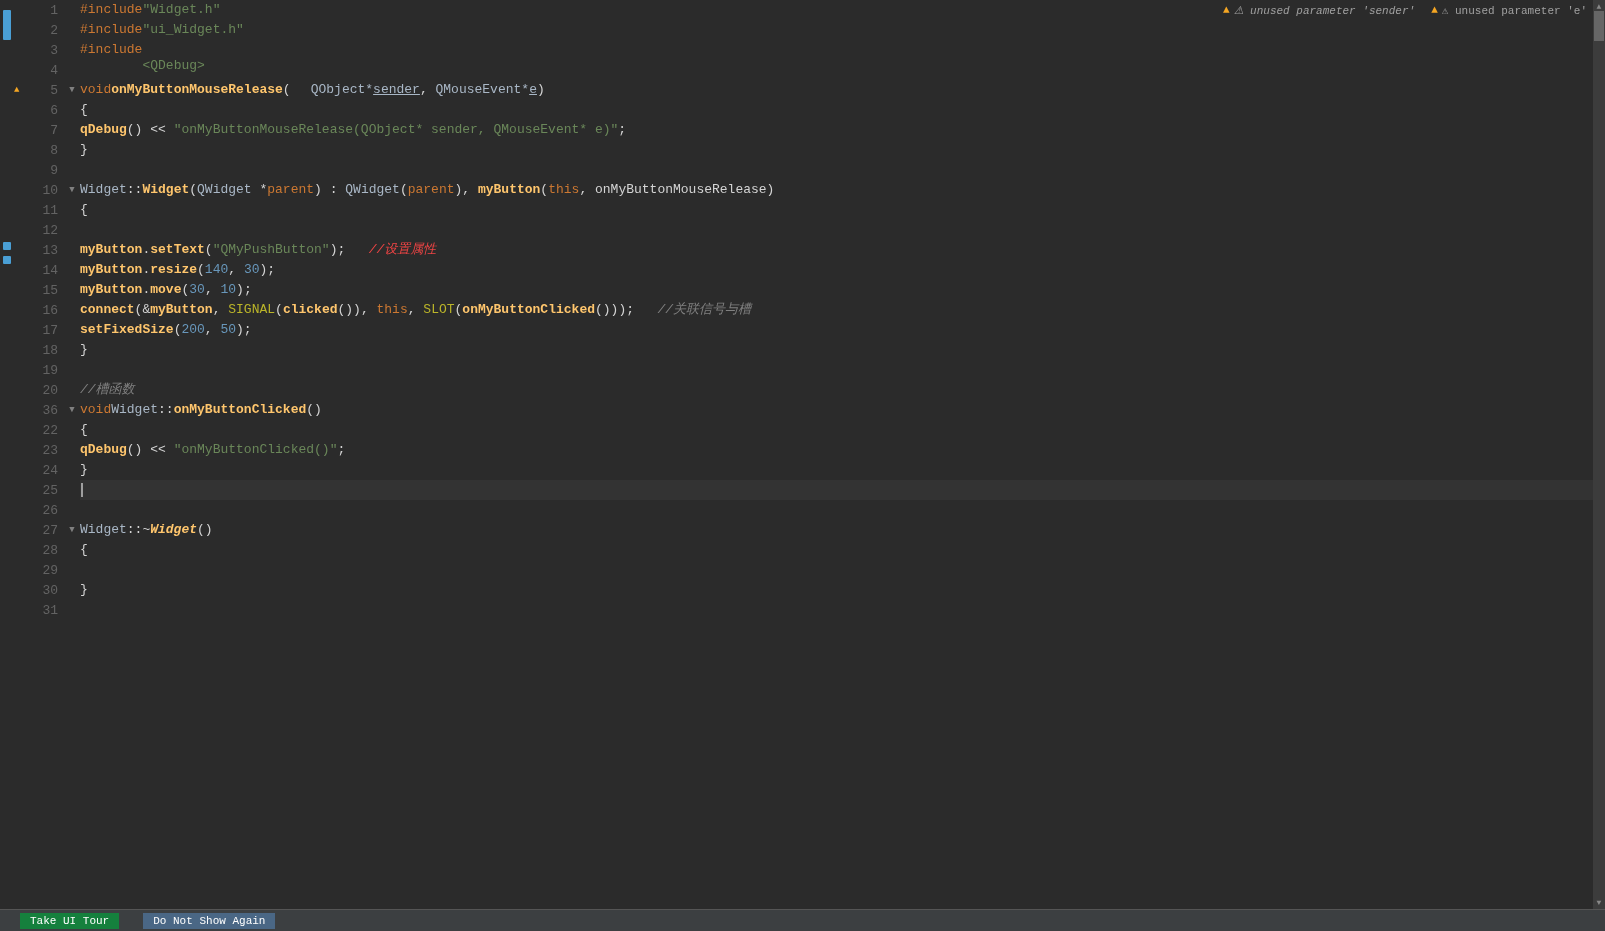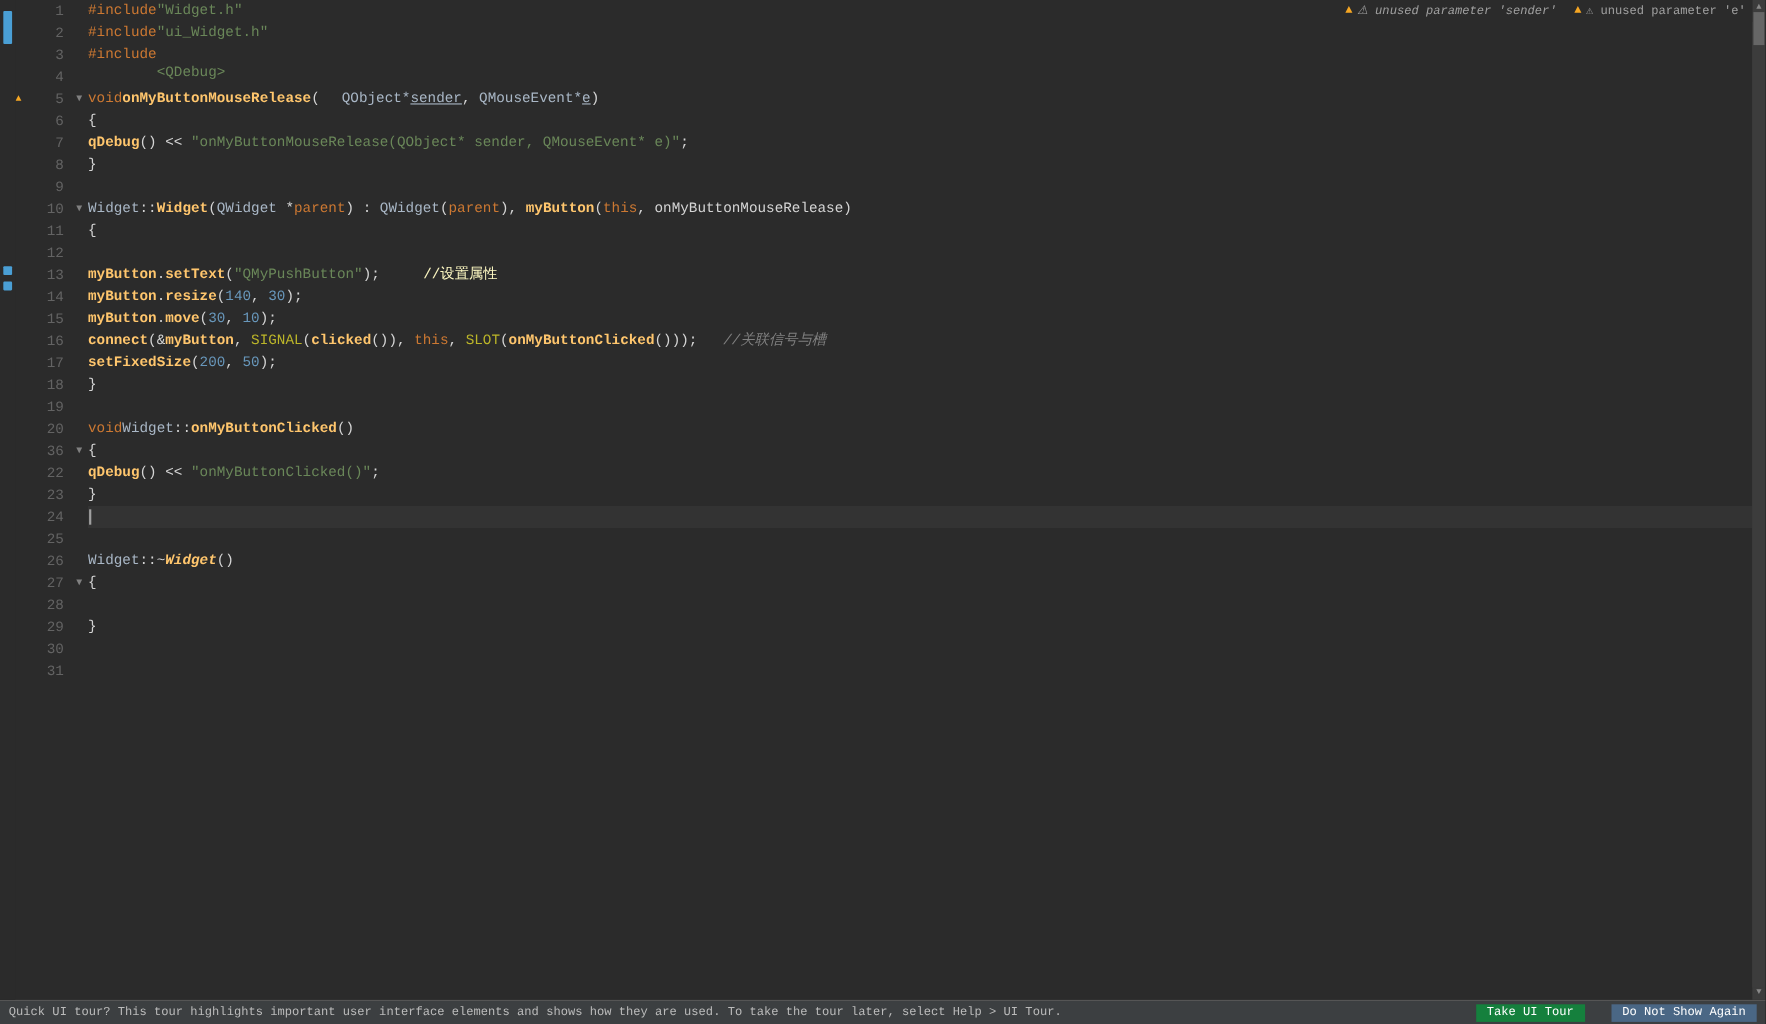--- a/index.html
+++ b/index.html
@@ -239,27 +239,28 @@
           <div class="cl"><span style="color:#cc7832;">#include</span> <span style="color:#6a8759;margin-top:32px;">&lt;QDebug&gt;</span></div>
           <div class="cl"></div>
           <div class="cl"><span style="color:#cc7832;">void</span> <span style="color:#ffc66d;font-weight:bold;">onMyButtonMouseRelease</span>(<span style="color:#a9b7c6;margin-left:20px;">QObject*</span> <span style="color:#a9b7c6;text-decoration:underline;">sender</span>, <span style="color:#a9b7c6;">QMouseEvent*</span> <span style="color:#a9b7c6;text-decoration:underline;">e</span>)</div>
           <div class="cl">{</div>
           <div class="cl">    <span style="color:#ffc66d;font-weight:bold;">qDebug</span>() &lt;&lt; <span style="color:#6a8759;">"onMyButtonMouseRelease(QObject* sender, QMouseEvent* e)"</span>;</div>
           <div class="cl">}</div>
           <div class="cl"></div>
           <div class="cl"><span style="color:#a9b7c6;">Widget</span>::<span style="color:#ffc66d;font-weight:bold;">Widget</span>(<span style="color:#a9b7c6;">QWidget</span> *<span style="color:#cc7832;">parent</span>) : <span style="color:#a9b7c6;">QWidget</span>(<span style="color:#cc7832;">parent</span>), <span style="color:#ffc66d;font-weight:bold;">myButton</span>(<span style="color:#cc7832;">this</span>, onMyButtonMouseRelease)</div>
           <div class="cl">{</div>
           <div class="cl"></div>
-          <div class="cl">    <span style="color:#ffc66d;font-weight:bold;">myButton</span>.<span style="color:#ffc66d;font-weight:bold;">setText</span>(<span style="color:#6a8759;">"QMyPushButton"</span>);   <span style="color:#fef9c3;margin-left:16px;">//设置属性</span></div>
+          <div class="cl">    <span style="color:#ffc66d;font-weight:bold;">myButton</span>.<span style="color:#ffc66d;font-weight:bold;">setText</span>(<span style="color:#6a8759;">"QMyPushButton"</span>);   <span style="color:#ef4444;font-style:italic;">//设置属性</span></div>
           <div class="cl">    <span style="color:#ffc66d;font-weight:bold;">myButton</span>.<span style="color:#ffc66d;font-weight:bold;">resize</span>(<span style="color:#6897bb;">140</span>, <span style="color:#6897bb;">30</span>);</div>
           <div class="cl">    <span style="color:#ffc66d;font-weight:bold;">myButton</span>.<span style="color:#ffc66d;font-weight:bold;">move</span>(<span style="color:#6897bb;">30</span>, <span style="color:#6897bb;">10</span>);</div>
           <div class="cl">    <span style="color:#ffc66d;font-weight:bold;">connect</span>(&amp;<span style="color:#ffc66d;font-weight:bold;">myButton</span>, <span style="color:#bbb529;">SIGNAL</span>(<span style="color:#ffc66d;font-weight:bold;">clicked</span>()), <span style="color:#cc7832;">this</span>, <span style="color:#bbb529;">SLOT</span>(<span style="color:#ffc66d;font-weight:bold;">onMyButtonClicked</span>()));   <span style="color:#808080;font-style:italic;">//关联信号与槽</span></div>
           <div class="cl">    <span style="color:#ffc66d;font-weight:bold;">setFixedSize</span>(<span style="color:#6897bb;">200</span>, <span style="color:#6897bb;">50</span>);</div>
           <div class="cl">}</div>
           <div class="cl"></div>
+          <div class="cl"><span style="color:#808080;font-style:italic;">//槽函数</span></div>
           <div class="cl"><span style="color:#cc7832;">void</span> <span style="color:#a9b7c6;">Widget</span>::<span style="color:#ffc66d;font-weight:bold;">onMyButtonClicked</span>()</div>
           <div class="cl">{</div>
           <div class="cl">    <span style="color:#ffc66d;font-weight:bold;">qDebug</span>() &lt;&lt; <span style="color:#6a8759;">"onMyButtonClicked()"</span>;</div>
           <div class="cl">}</div>
           <div class="cl" style="background: rgba(255, 255, 255, 0.04);"><span style="display:inline-block;width:2px;height:14px;background:#a0a0a0;vertical-align:middle;margin-left:1px;"></span></div>
           <div class="cl"></div>
           <div class="cl"><span style="color:#a9b7c6;">Widget</span>::~<span style="font-style:italic;font-weight:bold;color:#ffc66d;">Widget</span>()</div>
           <div class="cl">{</div>
           <div class="cl"></div>
           <div class="cl">}</div>
@@ -279,18 +280,17 @@
       <div style="color:#888;font-size:8px;margin-top:2px;">▲</div>
       <div style="flex:1;width:100%;background:#3c3c3c;">
         <div style="width:10px;height:30px;background:#666;margin:0 auto;"></div>
       </div>
       <div style="color:#888;font-size:8px;margin-bottom:2px;">▼</div>
     </div>
 
   </div>
 
   <div class="status-bar">
-    <span class="tour-text">Quick UI tour? This tour highlights important user interface elements and shows how they are used. To take the tour later, select Help &gt; UI Tour.</span>
     <button class="tour-btn">Take UI Tour</button>
     <button class="not-show-btn">Do Not Show Again</button>
   </div>
 
 </div>
 
 </body></html>

